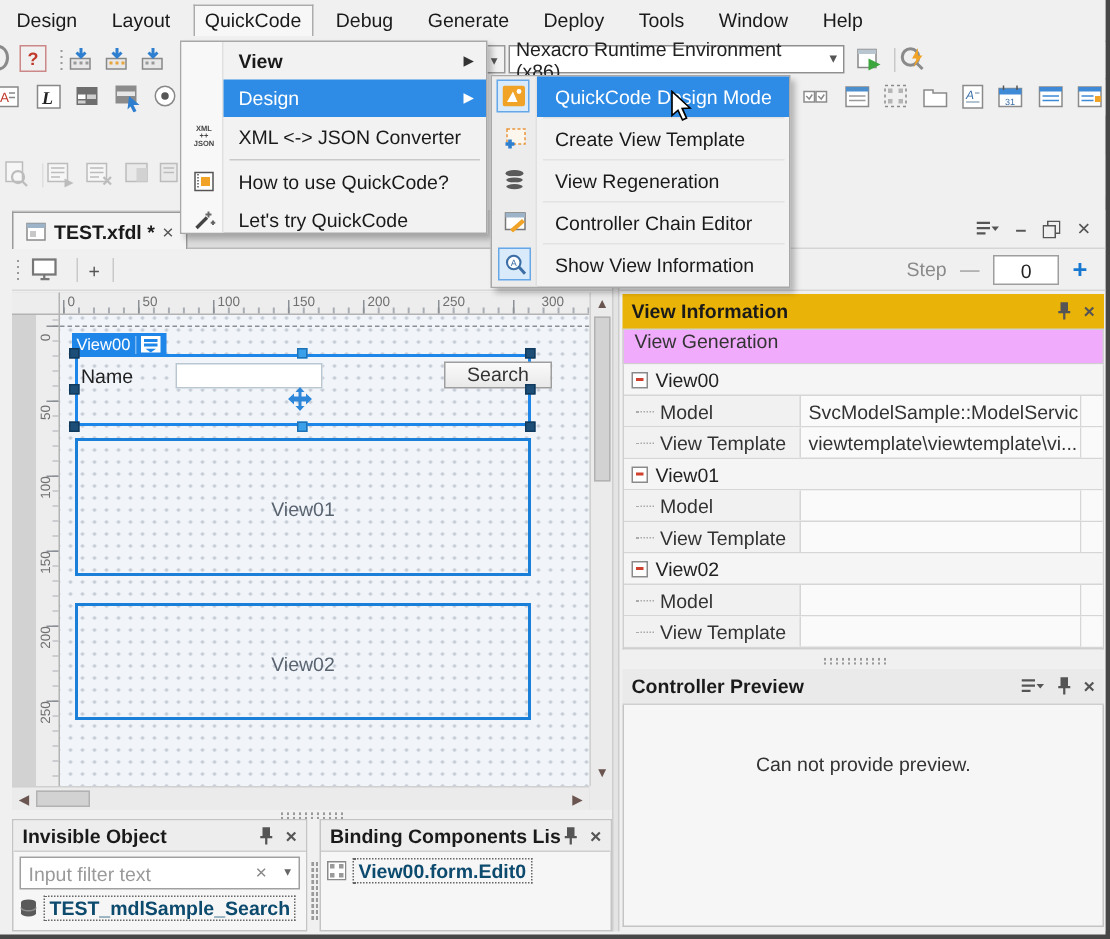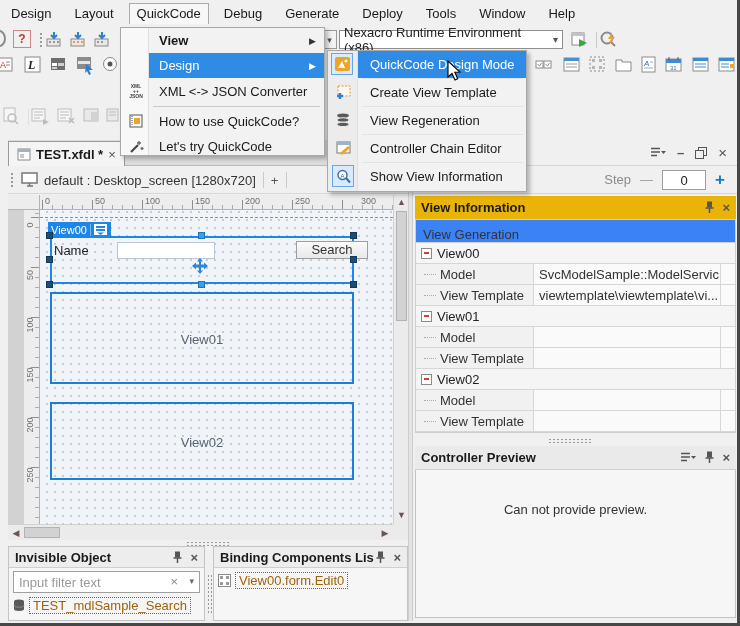--- a/index.html
+++ b/index.html
@@ -59,21 +59,21 @@
   .hdr-icons{margin-left:auto;display:flex;align-items:center;gap:7px;color:#555;}
   .xg{font-size:13px;color:#555;cursor:default;}
   .grid-row{position:absolute;left:0;right:0;display:flex;border-bottom:1px solid #d6d6d6;background:#fafafa;}
   .cell-label{width:118px;background:#f1f1f1;border-right:1px solid #d6d6d6;display:flex;align-items:center;padding-left:24px;position:relative;color:#333;}
   .cell-value{flex:1;display:flex;align-items:center;padding-left:5px;color:#333;overflow:hidden;white-space:nowrap;border-right:1px solid #d6d6d6;}
   .cell-tail{width:14px;background:#fafafa;}
   .grp-row{position:absolute;left:0;right:0;background:#f5f5f5;border-bottom:1px solid #d6d6d6;display:flex;align-items:center;padding-left:5px;color:#222;}
   .expander{width:11px;height:11px;border:1px solid #8a8a8a;background:#fff;display:inline-flex;align-items:center;justify-content:center;margin-right:5px;}
   .expander i{display:block;width:5px;height:2px;background:#d0402e;}
   .treeline{position:absolute;left:8px;top:50%;width:12px;border-top:1px dotted #aaa;}
-  .dotted-item{border:1px dotted #666;padding:0 3px;color:#a16207;white-space:nowrap;}
+  .dotted-item{border:1px dotted #666;padding:0 3px;color:#0c4a6e;white-space:nowrap;font-weight:bold;}
   .splitter-grip-h{position:absolute;height:5px;background-image:radial-gradient(#9a9a9a 1px,transparent 1px);background-size:4px 3px;}
   .splitter-grip-v{position:absolute;width:5px;background-image:radial-gradient(#9a9a9a 1px,transparent 1px);background-size:3px 4px;}
   .filter-input{width:100%;height:22px;border:1px solid #a0a0a0;background:#fff;font:13px "Liberation Sans",sans-serif;padding:0 34px 0 5px;color:#333;}
   .filter-input::placeholder{color:#9a9a9a;}
 </style>
 </head>
 <body>
 
 <div class="win">
 
@@ -238,21 +238,20 @@
     <span>TEST.xfdl *</span>
     <span class="xg" style="font-weight:normal;">×</span>
   </div>
 
   <div class="abs doc-bar" style="left:8px;top:167px;width:400px;height:27px;background:#f0f0f0;border-bottom:1px solid #d8d8d8;">
     <span class="grip-v" style="margin-left:2px;"></span>
     <svg width="18" height="16" style="margin:0 5px 0 4px;">
         <rect x="1" y="1" width="15" height="10" fill="#fff" stroke="#777" stroke-width="1.5"></rect>
         <path d="M6 14 h6 M8.5 11 v3" stroke="#777" stroke-width="1.5"></path>
       </svg>
-    <span>default : Desktop_screen [1280x720]</span>
     <span class="sep-v" style="margin:0 7px;"></span>
     <span style="color:#555;">+</span>
     <span class="sep-v" style="margin:0 8px;"></span>
   </div>
 
   <div class="abs" style="left:8px;top:195px;width:400px;height:345px;background:#d2d2d2;">
 
     <div class="abs" style="left:0;top:0;width:32px;height:15px;background:#ededed;border-right:1px solid #b3b3b3;border-bottom:1px solid #b3b3b3;"></div>
     <div class="abs ruler-h" style="left:32px;top:0;width:353px;height:15px;">
       <i class="tick-h" style="left:2px;"></i>
@@ -434,21 +433,21 @@
           <svg width="12" height="13">
               <g stroke="#555" fill="#555">
                 <rect x="4.5" y="1" width="4" height="5"></rect>
                 <path d="M2.5 7 h8" stroke-width="1.5" fill="none"></path>
                 <path d="M6.5 7 v5" stroke-width="1.5" fill="none"></path>
               </g>
             </svg>
           <span class="xg">×</span>
         </span>
       </div>
-      <div style="height:23px;background:#3b82f6;border:1px solid #cfcfcf;border-top:none;display:flex;align-items:flex-end;padding-left:7px;color:#333;">
+      <div style="height:23px;background:#f0abfc;border:1px solid #cfcfcf;border-top:none;display:flex;align-items:flex-start;padding-left:7px;color:#333;">
         <span>View Generation</span>
       </div>
       <div style="position:relative;height:190px;border:1px solid #cfcfcf;border-top:none;background:#fafafa;">
 
         <div class="grp-row" style="top:0;height:21px;">
           <span class="expander">
               <i></i>
             </span>
           <span>View00</span>
         </div>

